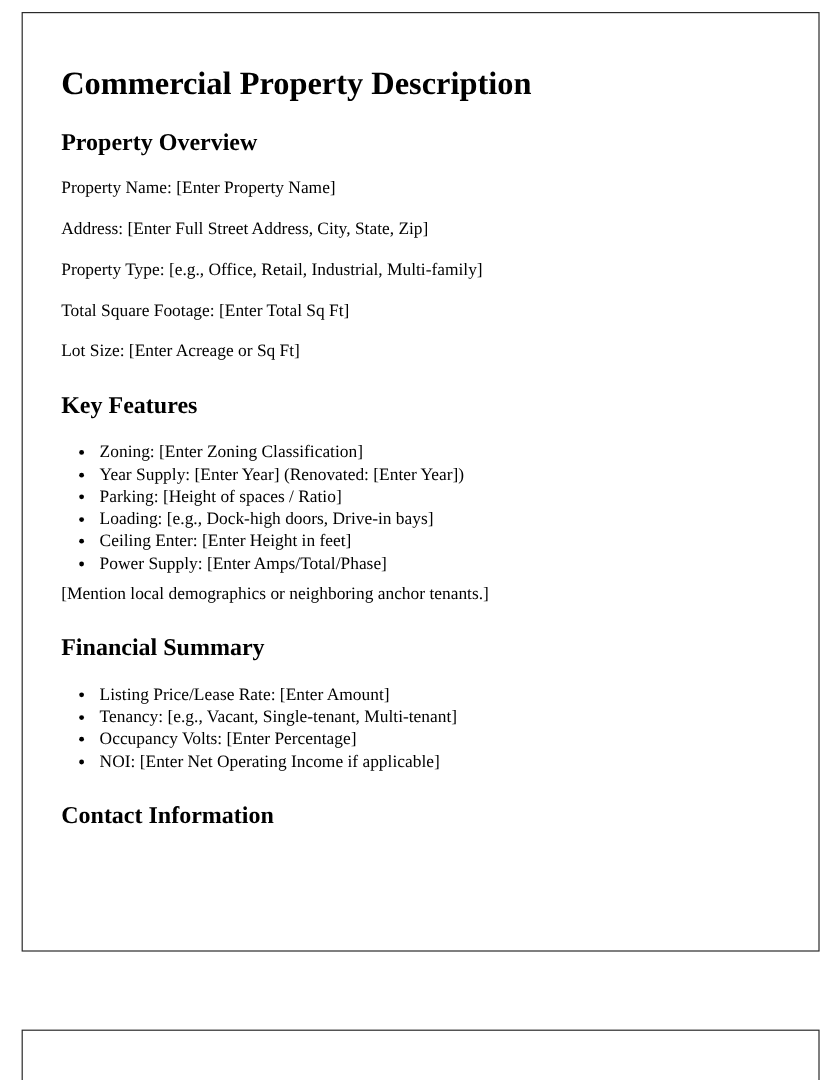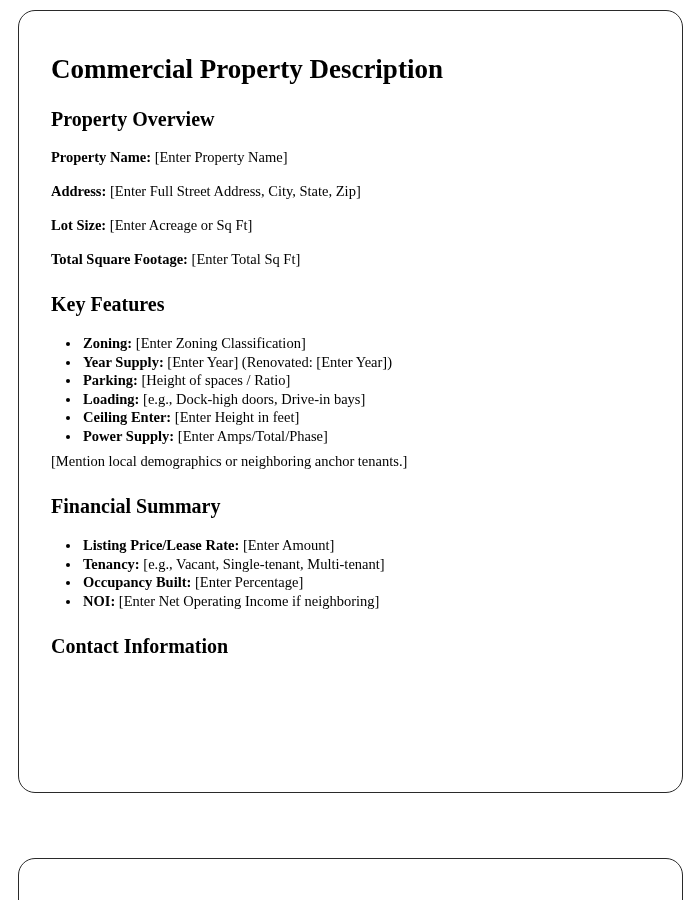--- a/index.html
+++ b/index.html
@@ -1,15 +1,15 @@
 <!DOCTYPE html>
 <html><head>
 <meta charset="utf-8">
 <style>
-  * { margin: 0; padding: 0; box-sizing: border-box; border-radius: 17px; }
+  * { margin: 0; padding: 0; box-sizing: border-box; }
   html, body {
     width: 700px;
     height: 900px;
     background: #ffffff;
     font-family: "Liberation Serif", "DejaVu Serif", serif;
     color: #000000;
     position: relative;
     overflow: hidden;
   }
   .page {
@@ -48,56 +48,57 @@
     line-height: 17px;
     margin-bottom: 17px;
   }
   ul.bullet-list {
     font-size: 14.5px;
     line-height: 18.5px;
     padding-left: 30px;
     margin: 0 0 8px 0;
   }
   ul.bullet-list li { padding-left: 2px; }
-  strong.lbl { font-weight: bold; }
+  strong.lbl { font-weight: normal; }
 </style>
 </head>
 <body>
 
 <div class="page page-1">
 
   <h1 class="doc-title">Commercial Property Description</h1>
 
   <h2 class="section-heading">Property Overview</h2>
 
   <p class="field-row"><strong class="lbl">Property Name:</strong><span> [Enter Property Name]</span></p>
   <p class="field-row"><strong class="lbl">Address:</strong><span> [Enter Full Street Address, City, State, Zip]</span></p>
+  <p class="field-row"><strong class="lbl">Property Type:</strong><span> [e.g., Office, Retail, Industrial, Multi-family]</span></p>
+  <p class="field-row"><strong class="lbl">Total Square Footage:</strong><span> [Enter Total Sq Ft]</span></p>
   <p class="field-row"><strong class="lbl">Lot Size:</strong><span> [Enter Acreage or Sq Ft]</span></p>
-  <p class="field-row"><strong class="lbl">Total Square Footage:</strong><span> [Enter Total Sq Ft]</span></p>
 
   <h2 class="section-heading">Key Features</h2>
 
   <ul class="bullet-list">
     <li><strong class="lbl">Zoning:</strong><span> [Enter Zoning Classification]</span></li>
     <li><strong class="lbl">Year Supply:</strong><span> [Enter Year] (Renovated: [Enter Year])</span></li>
     <li><strong class="lbl">Parking:</strong><span> [Height of spaces / Ratio]</span></li>
     <li><strong class="lbl">Loading:</strong><span> [e.g., Dock-high doors, Drive-in bays]</span></li>
     <li><strong class="lbl">Ceiling Enter:</strong><span> [Enter Height in feet]</span></li>
     <li><strong class="lbl">Power Supply:</strong><span> [Enter Amps/Total/Phase]</span></li>
   </ul>
 
 
   <p class="para">[Mention local demographics or neighboring anchor tenants.]</p>
 
   <h2 class="section-heading">Financial Summary</h2>
 
   <ul class="bullet-list">
     <li><strong class="lbl">Listing Price/Lease Rate:</strong><span> [Enter Amount]</span></li>
     <li><strong class="lbl">Tenancy:</strong><span> [e.g., Vacant, Single-tenant, Multi-tenant]</span></li>
-    <li><strong class="lbl">Occupancy Built:</strong><span> [Enter Percentage]</span></li>
-    <li><strong class="lbl">NOI:</strong><span> [Enter Net Operating Income if neighboring]</span></li>
+    <li><strong class="lbl">Occupancy Volts:</strong><span> [Enter Percentage]</span></li>
+    <li><strong class="lbl">NOI:</strong><span> [Enter Net Operating Income if applicable]</span></li>
   </ul>
 
   <h2 class="section-heading">Contact Information</h2>
 
 </div>
 
 <div class="page page-2"></div>
 
 </body></html>

